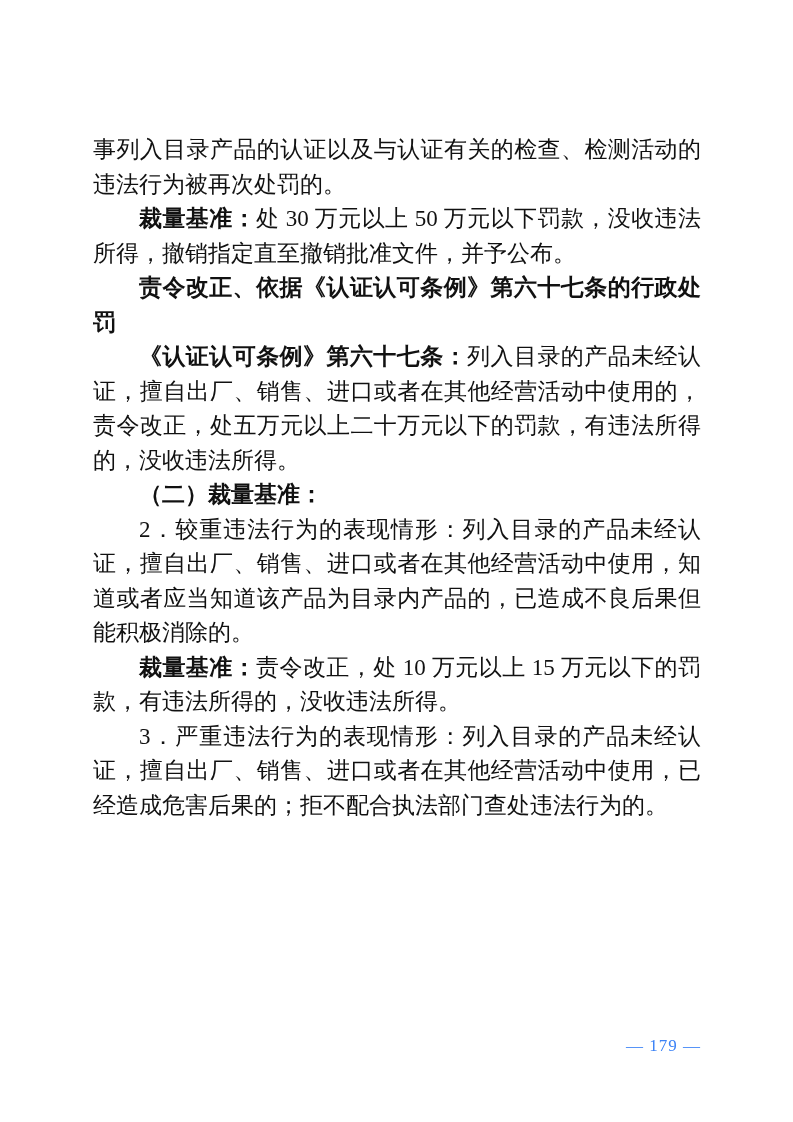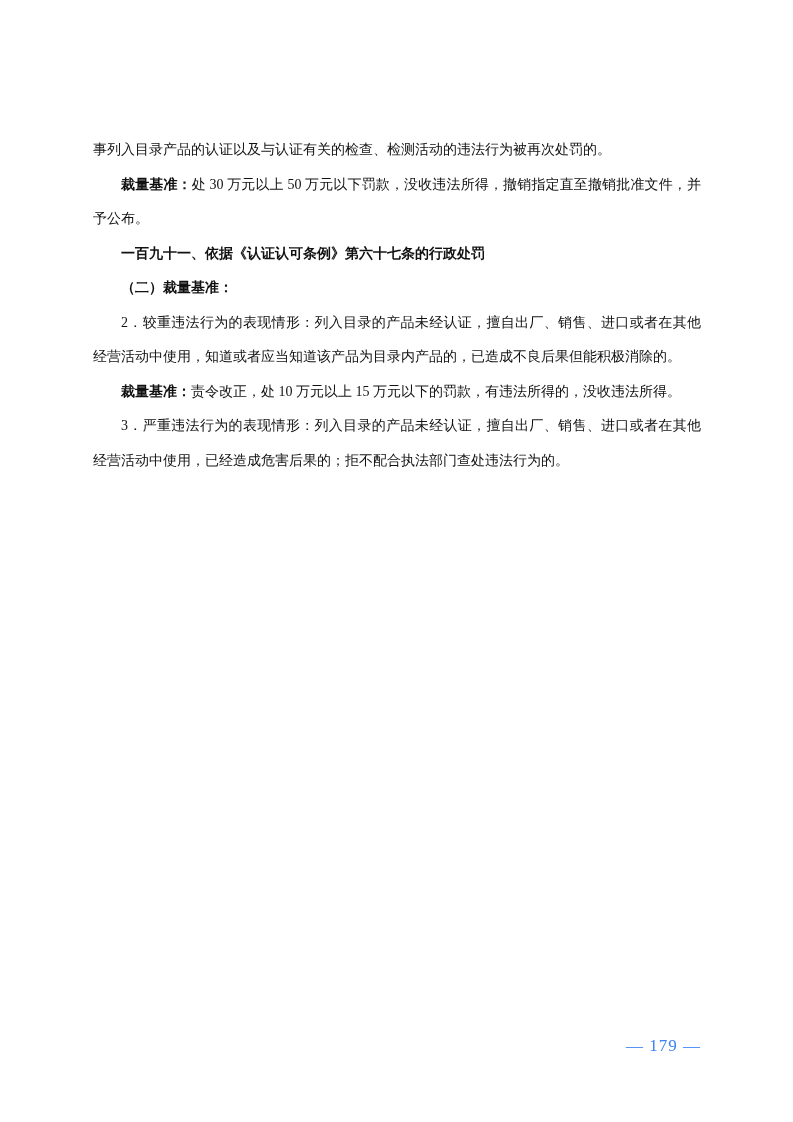--- a/index.html
+++ b/index.html
@@ -14,21 +14,21 @@
     background: #ffffff;
     font-family: "Liberation Serif", "DejaVu Serif", serif;
     color: #111111;
     overflow: hidden;
   }
   .content {
     position: absolute;
     left: 93px;
     top: 133px;
     width: 608px;
-    font-size: 14px;
+    font-size: 23px;
     line-height: 34.5px;
     text-align: justify;
     text-justify: inter-ideograph;
   }
   .para {
     margin: 0;
     padding: 0;
     text-indent: 2em;
   }
   .para.noindent {
@@ -55,23 +55,24 @@
 <body>
 
 <div class="page">
 
   <div class="content">
 
     <p class="para noindent"><span>事列入目录产品的认证以及与认证有关的检查、检测活动的违法行为被再次处罚的。</span></p>
 
     <p class="para"><span class="lead">裁量基准：</span><span>处 30 万元以上 50 万元以下罚款，没收违法所得，撤销指定直至撤销批准文件，并予公布。</span></p>
 
-    <p class="para heading">一百九十一、依据《认证认可条例》第六十七条的行政处罚</p>
+    <p class="para heading">责令改正、依据《认证认可条例》第六十七条的行政处罚</p>
 
 
+    <p class="para"><span class="lead">《认证认可条例》第六十七条：</span><span>列入目录的产品未经认证，擅自出厂、销售、进口或者在其他经营活动中使用的，责令改正，处五万元以上二十万元以下的罚款，有违法所得的，没收违法所得。</span></p>
 
     <p class="para heading">（二）裁量基准：</p>
 
 
 
     <p class="para"><span>2．较重违法行为的表现情形：列入目录的产品未经认证，擅自出厂、销售、进口或者在其他经营活动中使用，知道或者应当知道该产品为目录内产品的，已造成不良后果但能积极消除的。</span></p>
 
     <p class="para"><span class="lead">裁量基准：</span><span>责令改正，处 10 万元以上 15 万元以下的罚款，有违法所得的，没收违法所得。</span></p>
 
     <p class="para"><span>3．严重违法行为的表现情形：列入目录的产品未经认证，擅自出厂、销售、进口或者在其他经营活动中使用，已经造成危害后果的；拒不配合执法部门查处违法行为的。</span></p>

